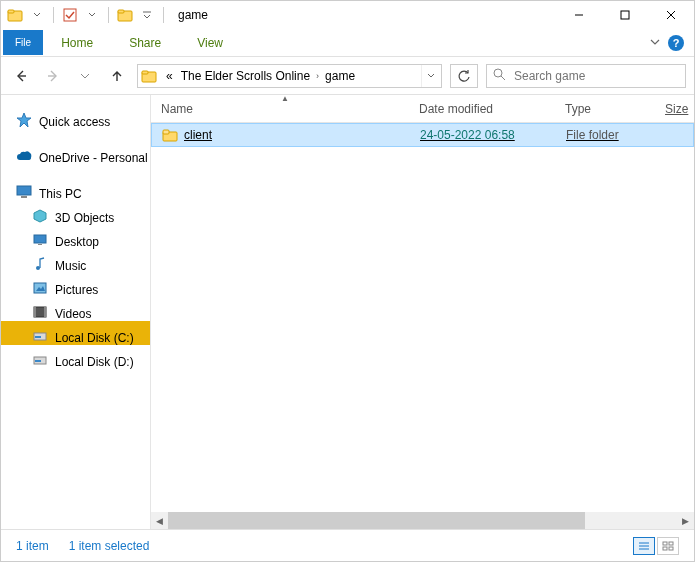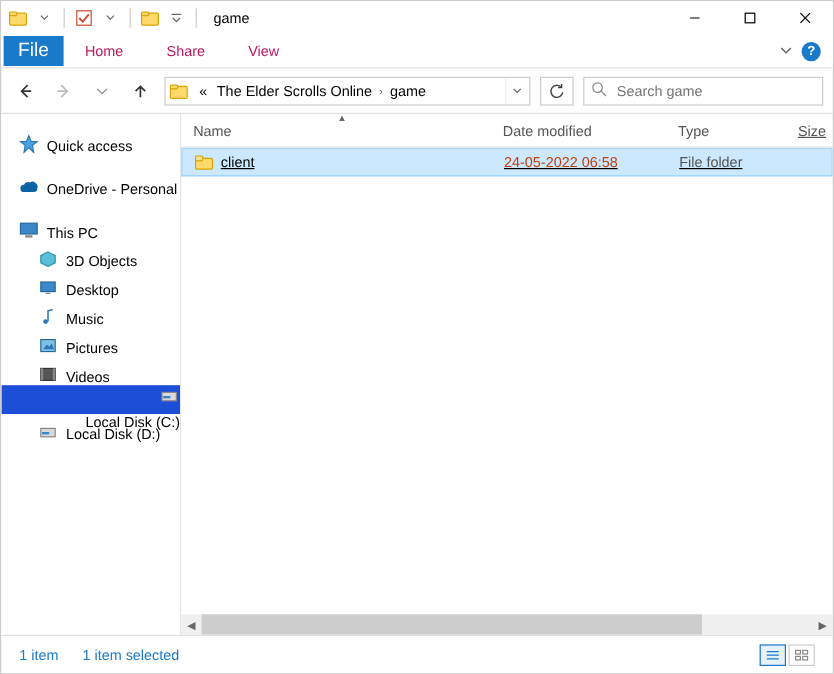--- a/index.html
+++ b/index.html
@@ -9,22 +9,22 @@
   .titlebar { height: 28px; display: flex; align-items: center; background: #fff; }
   .titlebar-left { display: flex; align-items: center; gap: 2px; padding-left: 4px; }
   .qat-icon { width: 20px; height: 20px; display: flex; align-items: center; justify-content: center; }
   .vline { width: 1px; height: 16px; background: #ccc; margin: 0 4px; }
   .title-text { margin-left: 8px; font-size: 12px; }
   .winctrl { margin-left: auto; display: flex; }
   .winbtn { width: 46px; height: 28px; display: flex; align-items: center; justify-content: center; }
 
   
   .ribbon { height: 28px; display: flex; align-items: center; border-bottom: 1px solid #e1e1e1; background: #fff; }
-  .file-tab { background: #1979ca; color: #fff; padding: 0 12px; height: 25px; display: flex; align-items: center; margin-left: 2px; font-size: 16px; }
-  .tab { padding: 0 18px; height: 25px; display: flex; align-items: center; color: #be185d; font-size: 12px; }
+  .file-tab { background: #1979ca; color: #fff; padding: 0 12px; height: 25px; display: flex; align-items: center; margin-left: 2px; font-size: 10px; }
+  .tab { padding: 0 18px; height: 25px; display: flex; align-items: center; color: #4d7c0f; font-size: 12px; }
   .ribbon-right { margin-left: auto; display: flex; align-items: center; gap: 8px; padding-right: 10px; }
   .help-circle { width: 16px; height: 16px; border-radius: 50%; background: #1979ca; color: #fff; font-size: 11px; font-weight: bold; display: flex; align-items: center; justify-content: center; }
 
   
   .addr-row { height: 38px; display: flex; align-items: center; padding: 0 8px; gap: 8px; border-bottom: 1px solid #e1e1e1; }
   .nav-arrow { width: 24px; height: 24px; display: flex; align-items: center; justify-content: center; color: #777; }
   .nav-arrow.active { color: #333; }
   .addr-box { flex: 1; height: 24px; border: 1px solid #ccc; display: flex; align-items: center; padding: 0 2px; background: #fff; }
   .addr-folder-icon { width: 18px; height: 18px; display: flex; align-items: center; justify-content: center; margin-right: 4px; }
   .crumb { padding: 0 4px; font-size: 12px; color: #000; display: flex; align-items: center; height: 100%; }
@@ -34,38 +34,38 @@
   .search-box { width: 200px; height: 24px; border: 1px solid #ccc; display: flex; align-items: center; padding: 0 6px; color: #888; gap: 6px; }
   .search-box input { border: none; outline: none; flex: 1; font-size: 12px; background: transparent; }
 
   
   .body-area { flex: 1; display: flex; overflow: hidden; }
 
   
   .nav-tree { width: 150px; border-right: 1px solid #e5e5e5; padding-top: 10px; overflow: hidden; background: #fff; }
   .tree-item { height: 24px; display: flex; align-items: flex-end; gap: 6px; padding-left: 14px; font-size: 12px; white-space: nowrap; }
   .tree-item.indent { padding-left: 30px; }
-  .tree-item.selected { background: #1d4ed8; flex-direction: column; }
+  .tree-item.selected { background: #eab308; }
   .tree-icon { width: 18px; height: 18px; display: flex; align-items: center; justify-content: center; flex-shrink: 0; }
   .tree-sep { height: 12px; }
 
   
   .file-area { flex: 1; display: flex; flex-direction: column; overflow: hidden; }
   .file-header { height: 28px; display: flex; align-items: center; border-bottom: 1px solid #e5e5e5; color: #555; font-size: 12px; padding-left: 10px; }
   .col-name { width: 258px; display:flex; align-items:center; gap:4px; }
   .col-date { width: 146px; }
   .col-type { width: 100px; }
   .col-size { flex: 1; text-decoration: underline; }
   .sort-ind { text-align: center; font-size: 8px; color: #666; position: absolute; top: -1px; left: 130px; }
   .file-header { position: relative; }
 
   .file-row { height: 24px; display: flex; align-items: center; padding-left: 10px; font-size: 12px; border: 1px solid transparent; }
   .file-row.selected { background: #cce8ff; border: 1px solid #99d1ff; }
   .file-row .cell-name { width: 258px; display: flex; align-items: center; gap: 6px; }
-  .file-row .cell-date { width: 146px; color: #c2410c; }
+  .file-row .cell-date { width: 146px; color: #0f766e; }
   .file-row .cell-type { width: 100px; color: #555; }
 
   .scroll-region { flex: 1; overflow: hidden; text-decoration: underline; }
   .hscroll { height: 17px; background: #f0f0f0; display: flex; align-items: center; }
   .hscroll-btn { width: 17px; height: 17px; background: #f0f0f0; display: flex; align-items: center; justify-content: center; color: #666; font-size: 9px; }
   .hscroll-track { flex: 1; height: 17px; background: #f0f0f0; position: relative; }
   .hscroll-thumb { position: absolute; left: 0; top: 0; height: 17px; width: 82%; background: #cdcdcd; }
 
   
   .status { height: 32px; display: flex; align-items: center; padding: 0 15px; gap: 20px; color: #1979ca; font-size: 12px; border-top: 1px solid #e1e1e1; }

